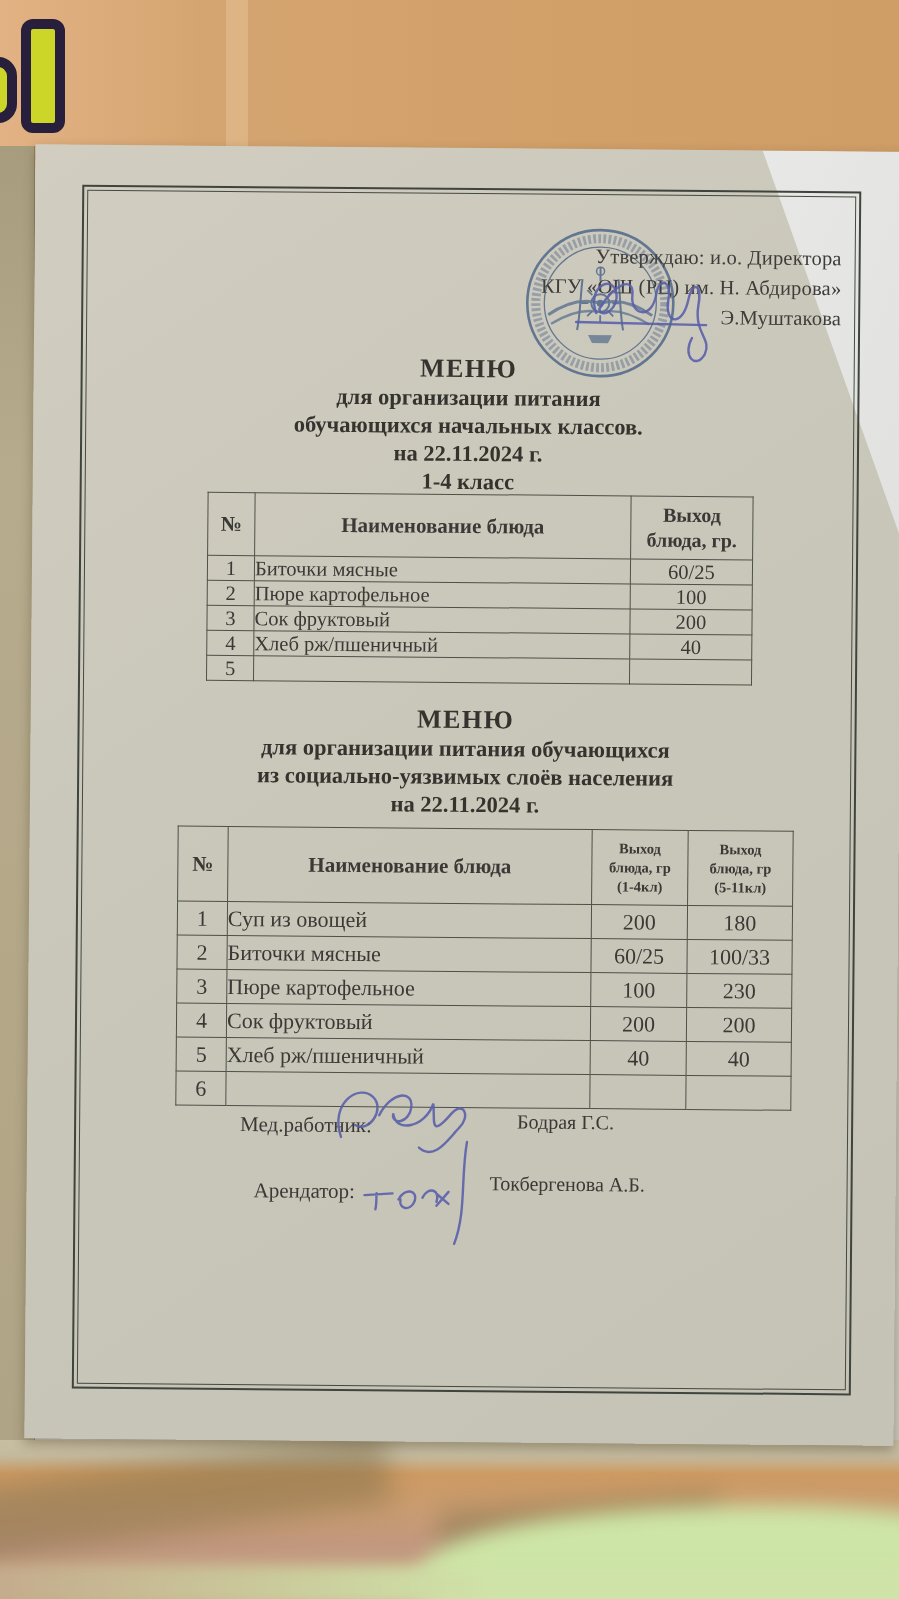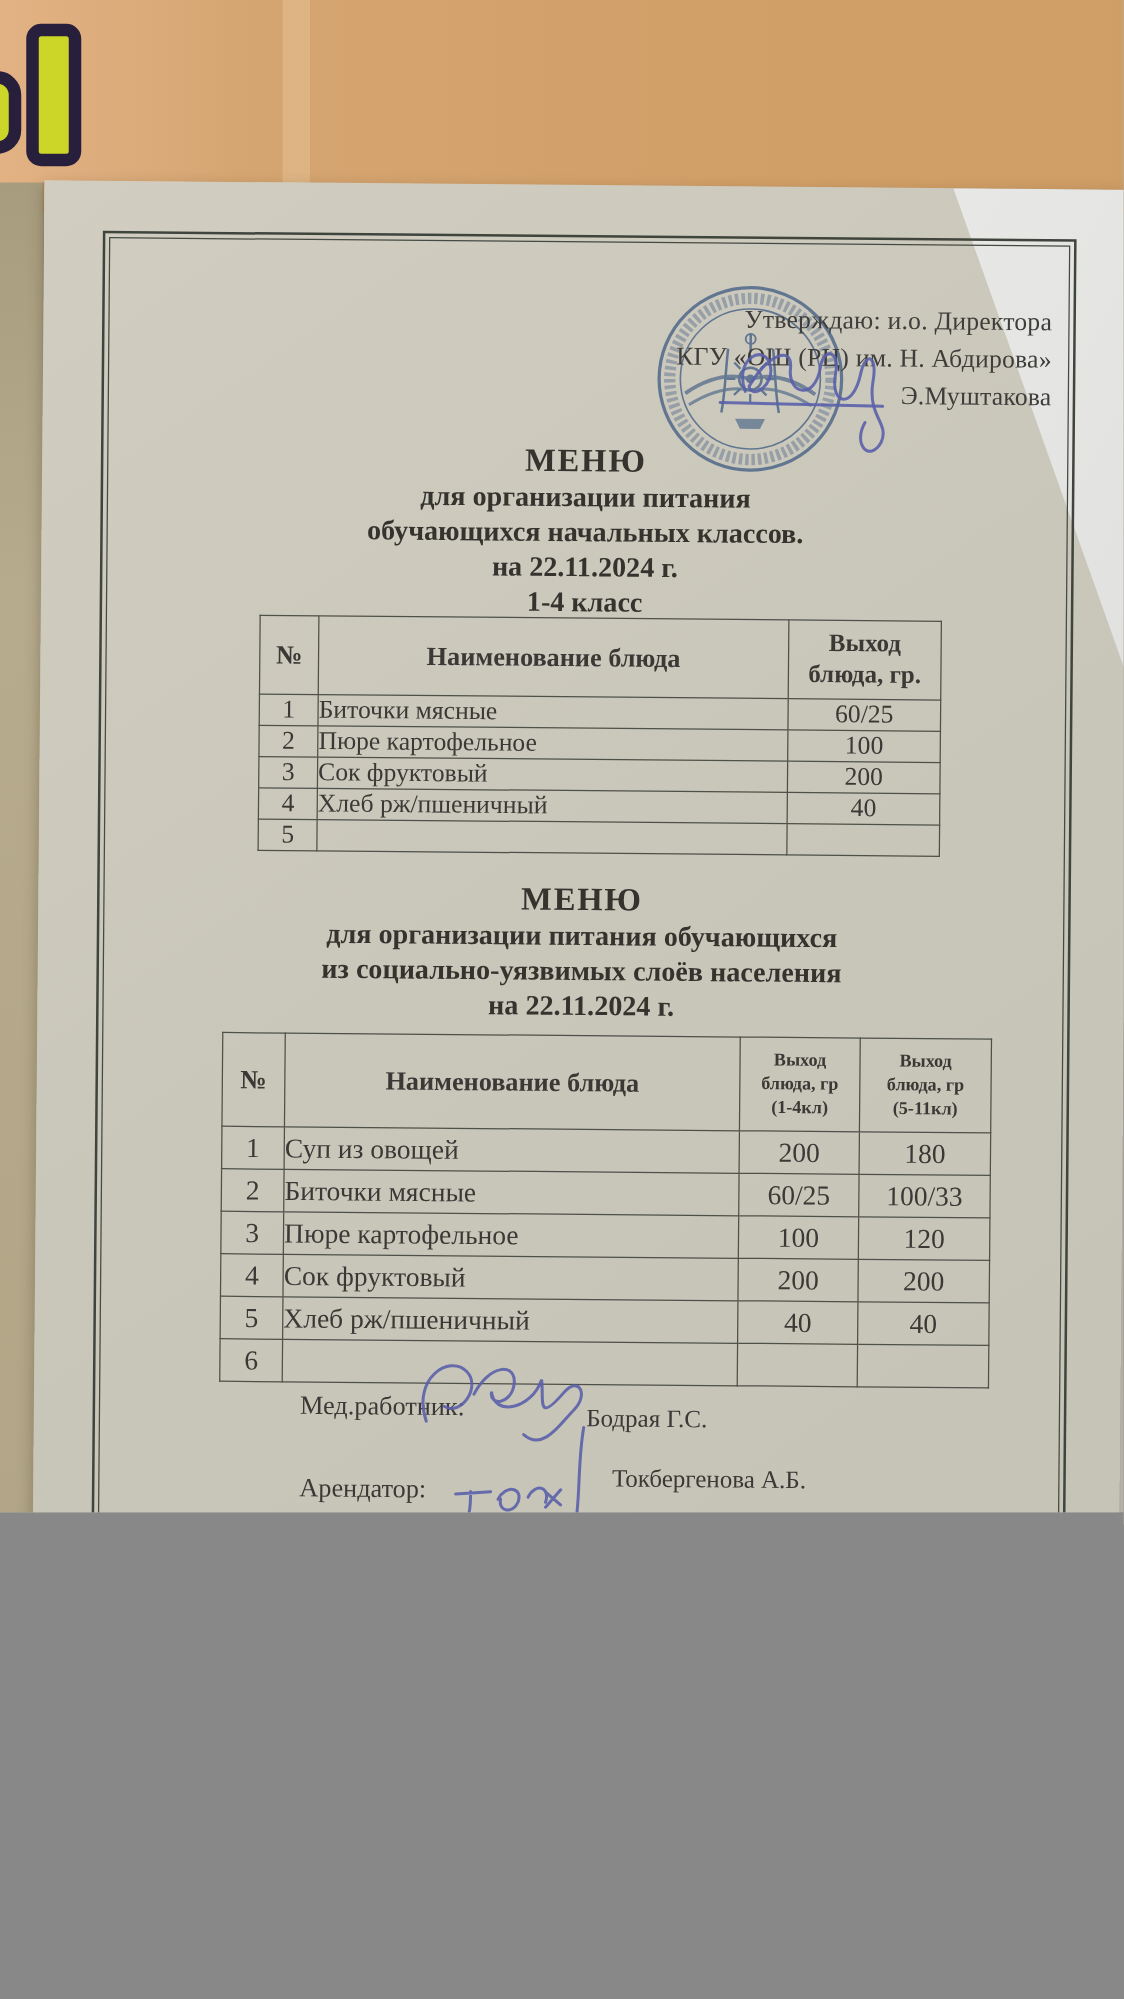--- a/index.html
+++ b/index.html
@@ -1,16 +1,16 @@
 <!DOCTYPE html>
 <html><head>
 <meta charset="utf-8">
 <style>
   html,body{margin:0;padding:0;background:#888;}
-  .scene{position:relative;width:899px;height:1210px;overflow:hidden;
+  .scene{position:relative;width:899px;height:1599px;overflow:hidden;
     background:#c9c6bb;font-family:"Liberation Serif","DejaVu Serif",serif;color:#3a3935;}
   
   .wall-top{position:absolute;left:0;top:0;width:899px;height:170px;
     background:linear-gradient(90deg,#e2b284 0%,#d5a571 22%,#d19f68 65%,#cf9d66 100%);}
   .wall-seam{position:absolute;left:226px;top:0;width:22px;height:170px;background:rgba(255,236,205,.22);}
   .wall-letter{position:absolute;left:-30px;top:12px;width:110px;height:125px;}
   
   .sleeve-left{position:absolute;left:0;top:146px;width:34px;height:1300px;
     background:linear-gradient(180deg,#a89c7e 0%,#b7ab8d 25%,#b3a788 70%,#b0a486 100%);
     border-right:1px solid #8e836b;}
@@ -57,22 +57,22 @@
   .t2 th{height:74px;font-size:21px;font-weight:700;}
   .t2 th.out-h{font-size:14.5px;line-height:19px;white-space:pre-line;}
   .t2 td{height:33px;font-size:22px;line-height:31px;}
   .cell-num{text-align:center;}
   .cell-name{text-align:left;padding-left:9px;}
   .cell-out{text-align:center;}
   
   .sig-role{position:absolute;font-size:21px;z-index:4;}
   .sig-name{position:absolute;font-size:20px;z-index:4;}
   .role1{left:213px;top:966px;}
-  .name1{left:442px;top:962px;margin-top:14px;}
-  .role2{left:213px;top:1032px;text-align:center;}
+  .name1{left:490px;top:962px;}
+  .role2{left:227px;top:1032px;text-align:center;}
   .name2{left:463px;top:1024px;}
 </style>
 </head>
 <body>
 
 <div class="scene">
 
   <div class="wall-top">
     <div class="wall-seam"></div>
   </div>
@@ -219,21 +219,21 @@
       <tr>
         <td class="cell-num">2</td>
         <td class="cell-name">Биточки мясные</td>
         <td class="cell-out">60/25</td>
         <td class="cell-out">100/33</td>
       </tr>
       <tr>
         <td class="cell-num">3</td>
         <td class="cell-name">Пюре картофельное</td>
         <td class="cell-out">100</td>
-        <td class="cell-out">120</td>
+        <td class="cell-out">230</td>
       </tr>
       <tr>
         <td class="cell-num">4</td>
         <td class="cell-name">Сок фруктовый</td>
         <td class="cell-out">200</td>
         <td class="cell-out">200</td>
       </tr>
       <tr>
         <td class="cell-num">5</td>
         <td class="cell-name">Хлеб рж/пшеничный</td>

